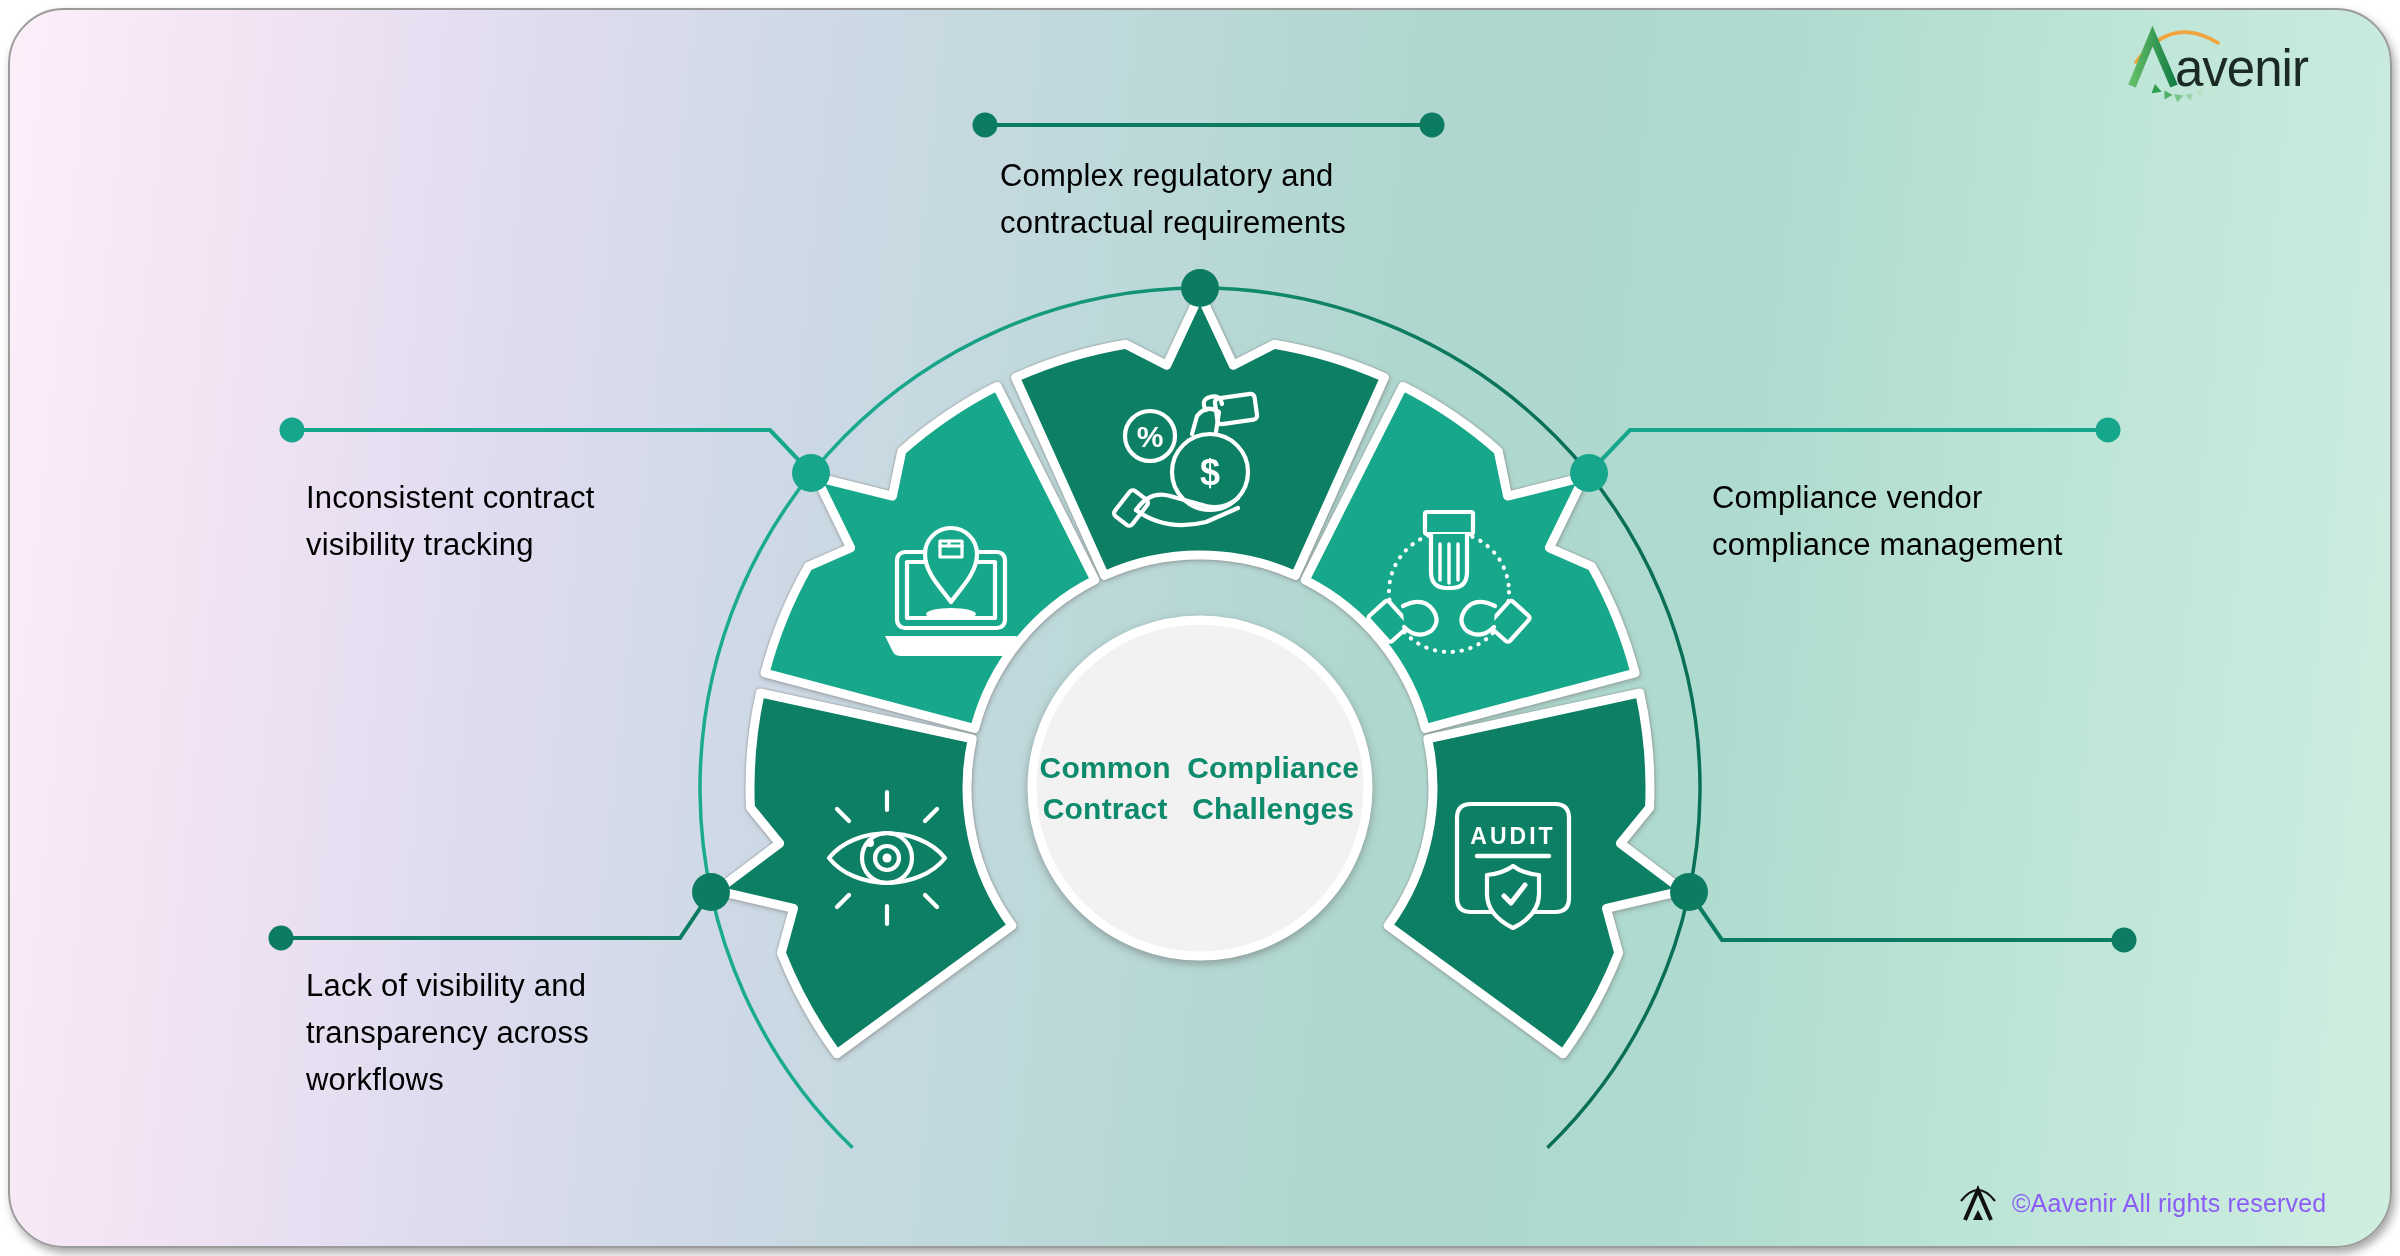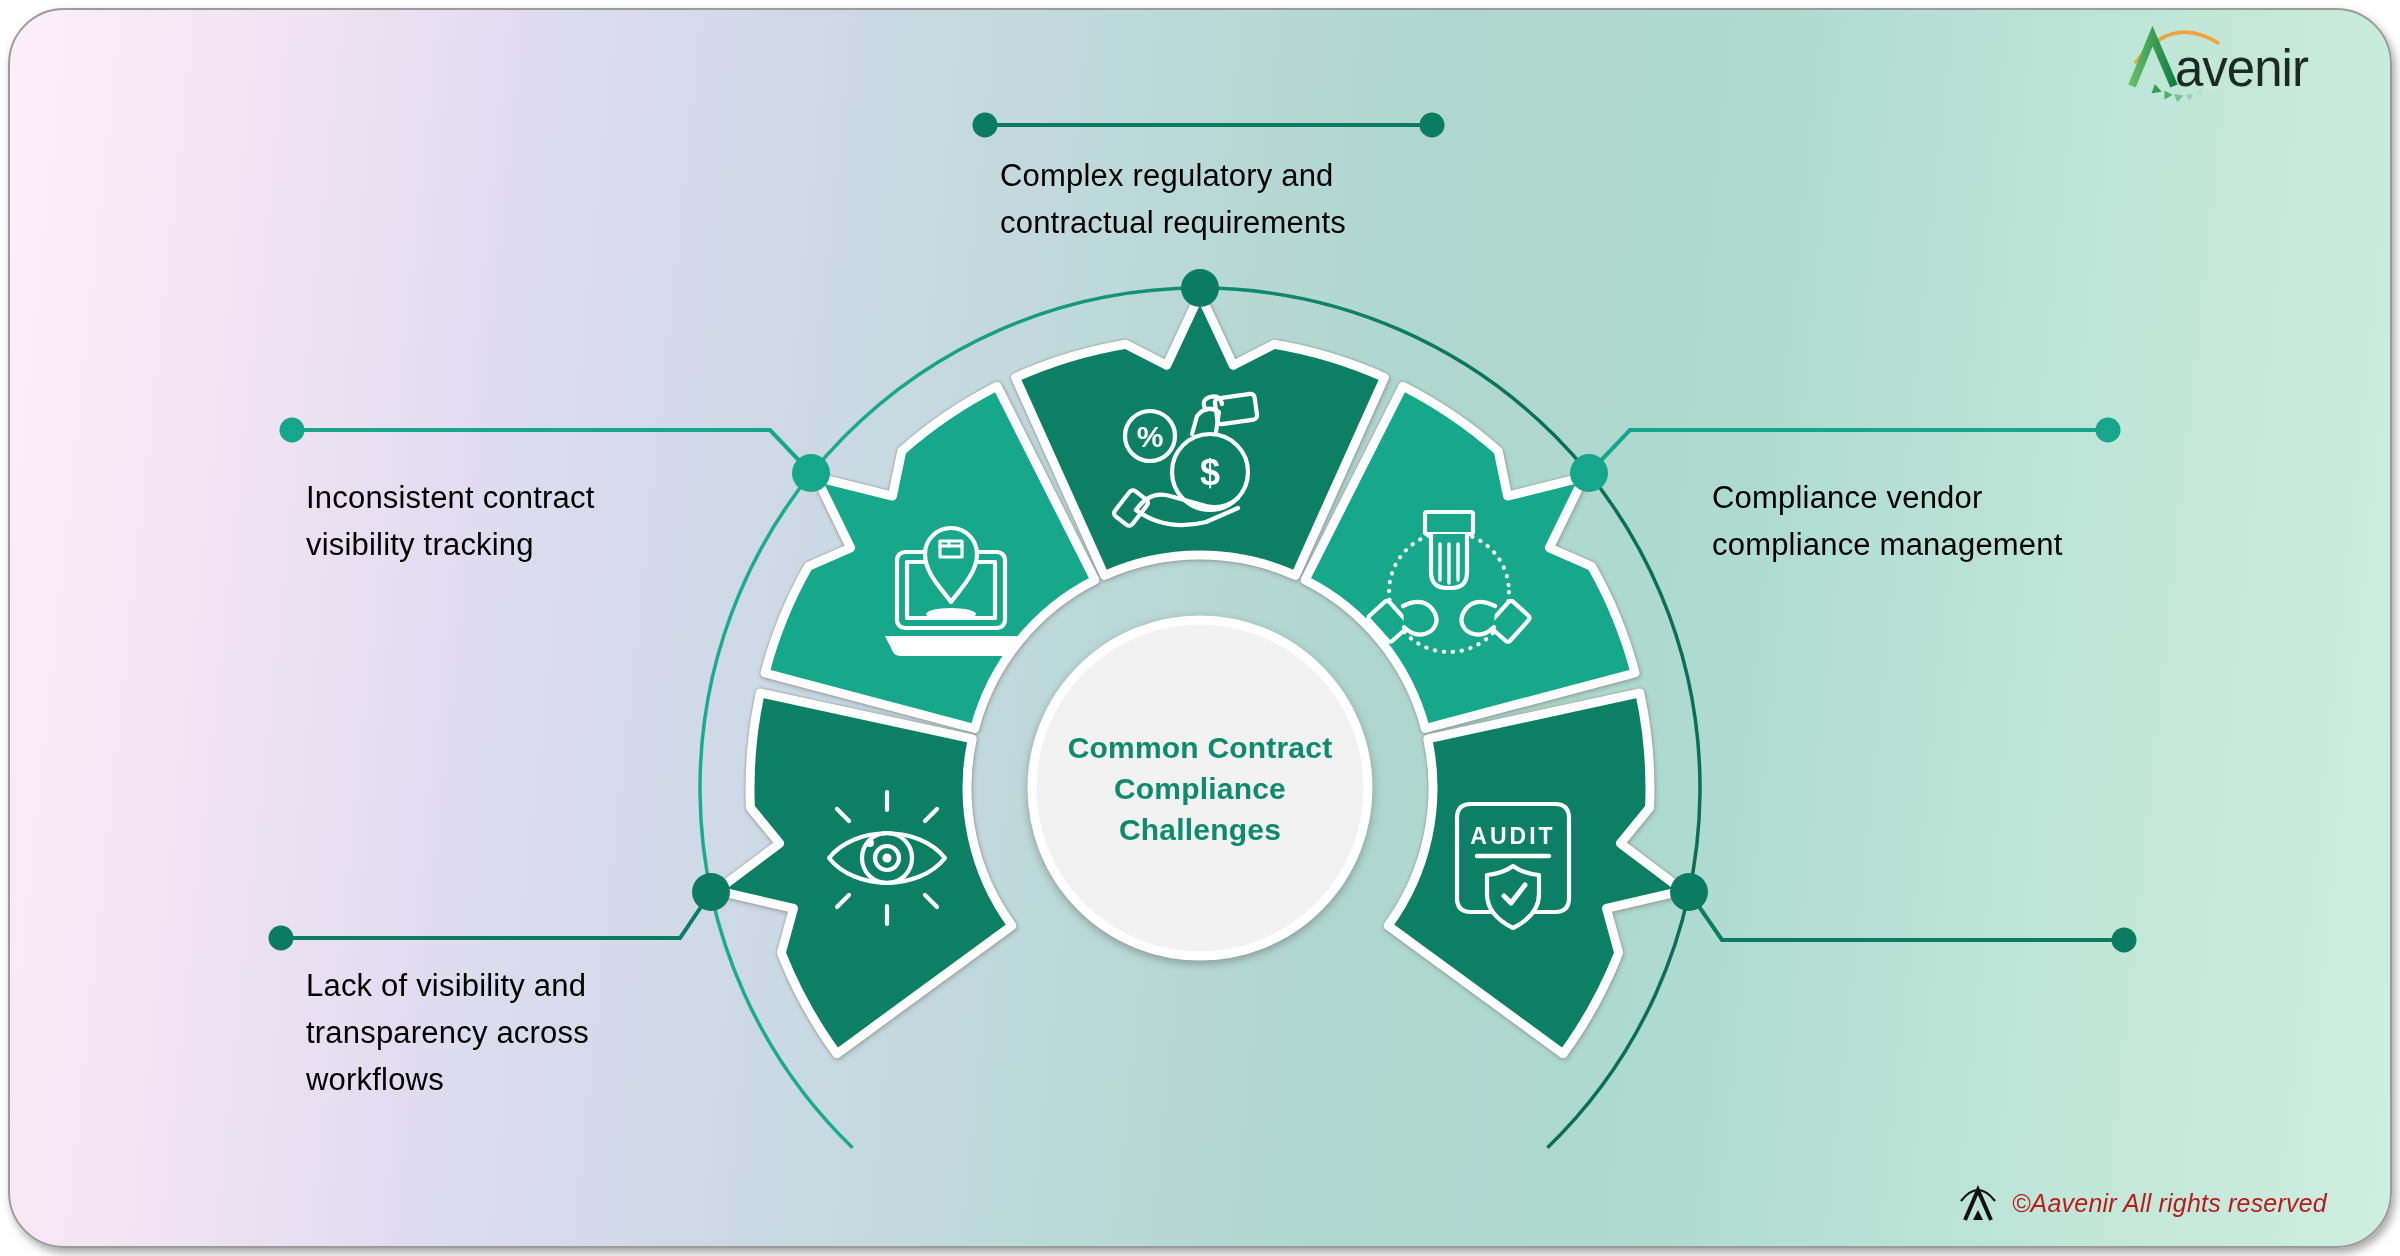--- a/index.html
+++ b/index.html
@@ -22,27 +22,27 @@
   .seg{stroke:#ffffff;stroke-width:9;stroke-linejoin:round;}
   .hub{filter:drop-shadow(0 3px 4px rgba(90,90,90,.5));}
   .icon{stroke:#ffffff;stroke-width:4.2;fill:none;stroke-linecap:round;stroke-linejoin:round;}
   .icon text{fill:#ffffff;stroke:none;font-weight:bold;text-anchor:middle;
              font-family:"Liberation Sans","DejaVu Sans",sans-serif;}
   .fillw{fill:#ffffff;stroke:none;}
   .dotted{stroke-dasharray:0.5 8.5;stroke-width:4;stroke-linecap:round;}
   .label{position:absolute;font-size:31px;line-height:47px;color:#000000;
          font-weight:500;letter-spacing:.2px;white-space:nowrap;}
   .center-title{position:absolute;left:1032px;top:620px;width:336px;height:336px;
-         display:flex;flex-direction:column;justify-content:center;align-items:center;
+         display:flex;flex-direction:row;justify-content:center;align-items:center;
          text-align:center;font-weight:bold;font-size:30px;line-height:41px;
          color:var(--center-text);letter-spacing:.2px;}
   .logo{position:absolute;left:2128px;top:22px;}
   .logo text{font-family:"Liberation Sans","DejaVu Sans",sans-serif;}
   .footer{position:absolute;left:1956px;top:1180px;display:flex;align-items:center;gap:12px;}
-  .footer .copy{font-style:italic;font-size:25px;color:#b91c1c;letter-spacing:.2px;}
+  .footer .copy{font-size:25px;color:#8b5cf6;letter-spacing:.2px;}
 </style>
 </head>
 <body>
 
 <div class="stage">
   <div class="card"></div>
 
   <svg class="diagram" width="2400" height="1256" viewBox="0 0 2400 1256">
     <defs>
       <linearGradient id="arcGrad" gradientUnits="userSpaceOnUse" x1="850" y1="0" x2="1550" y2="0">

